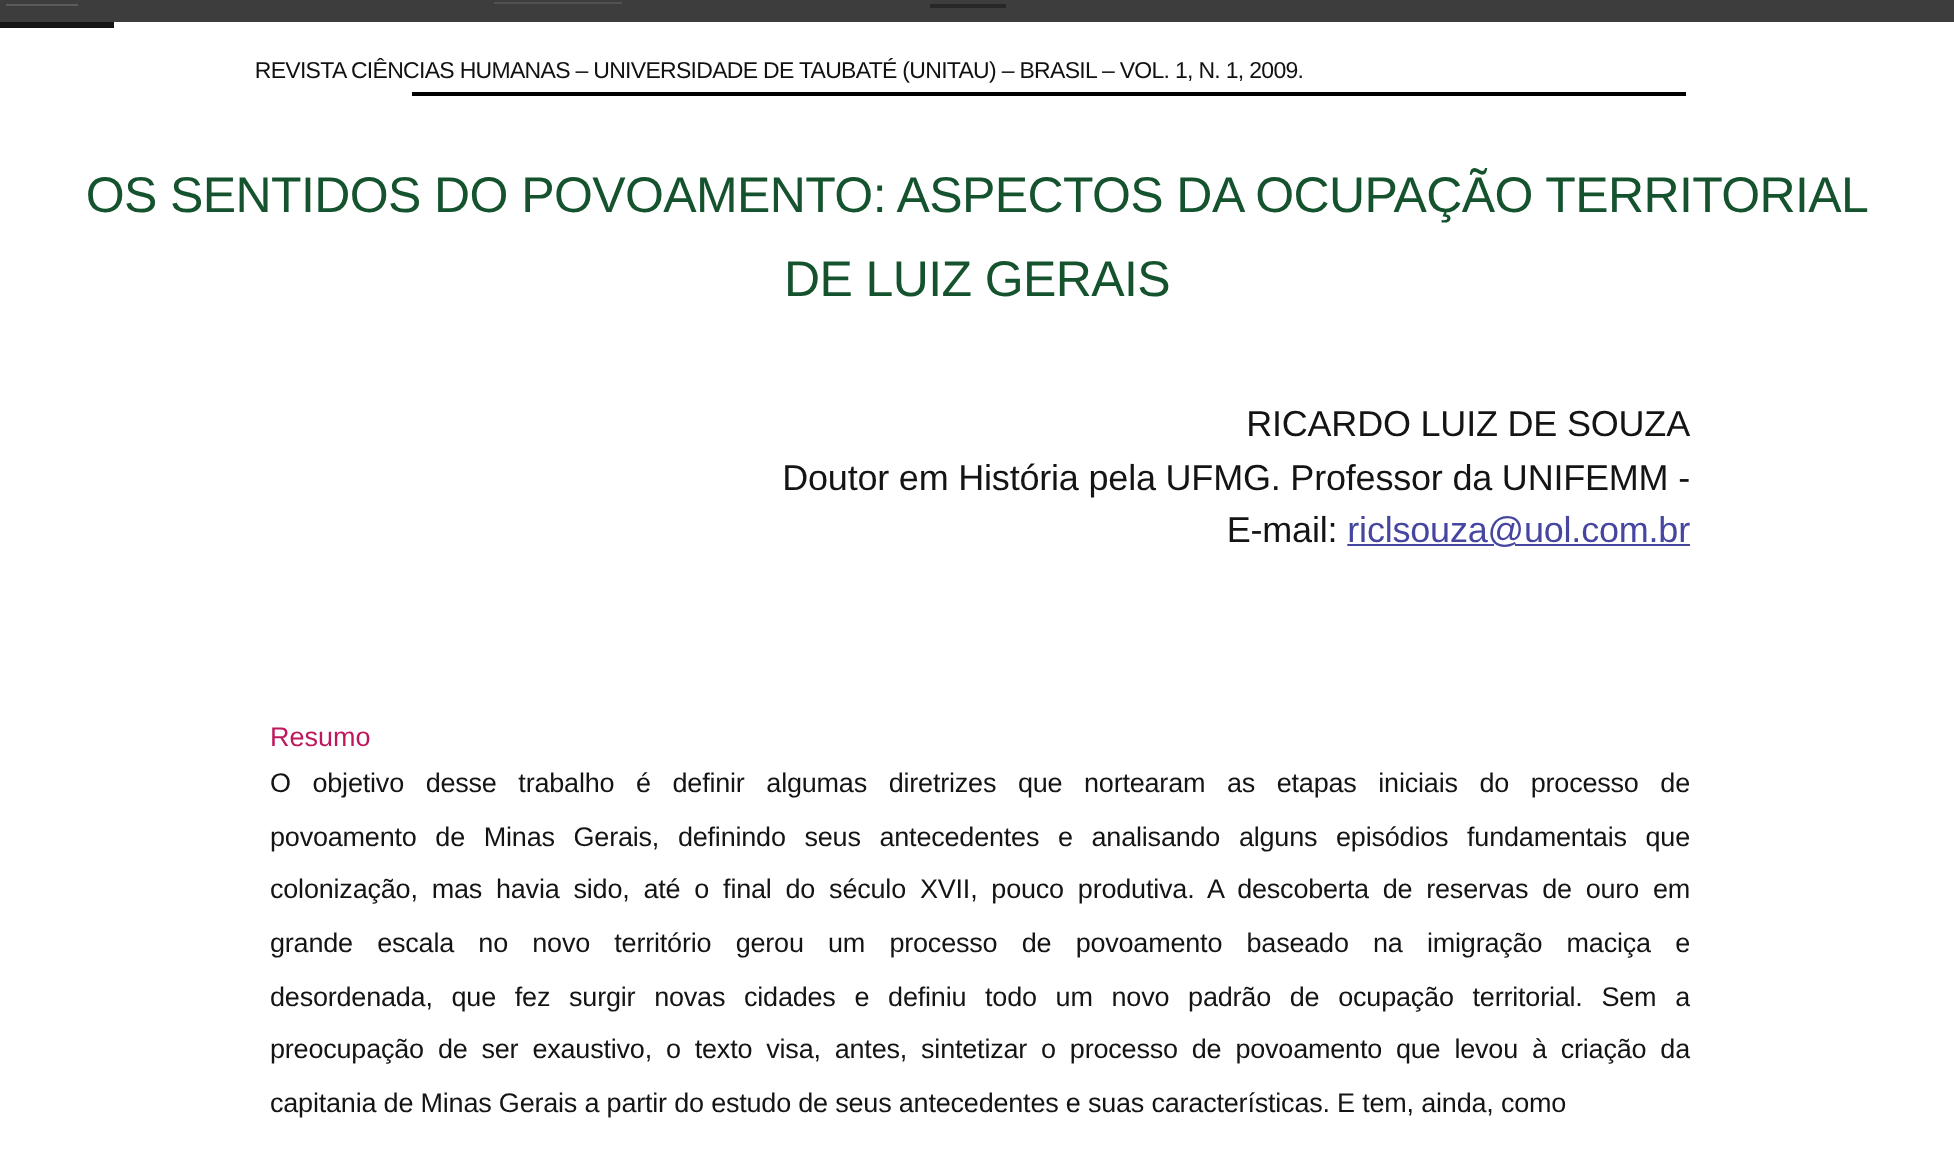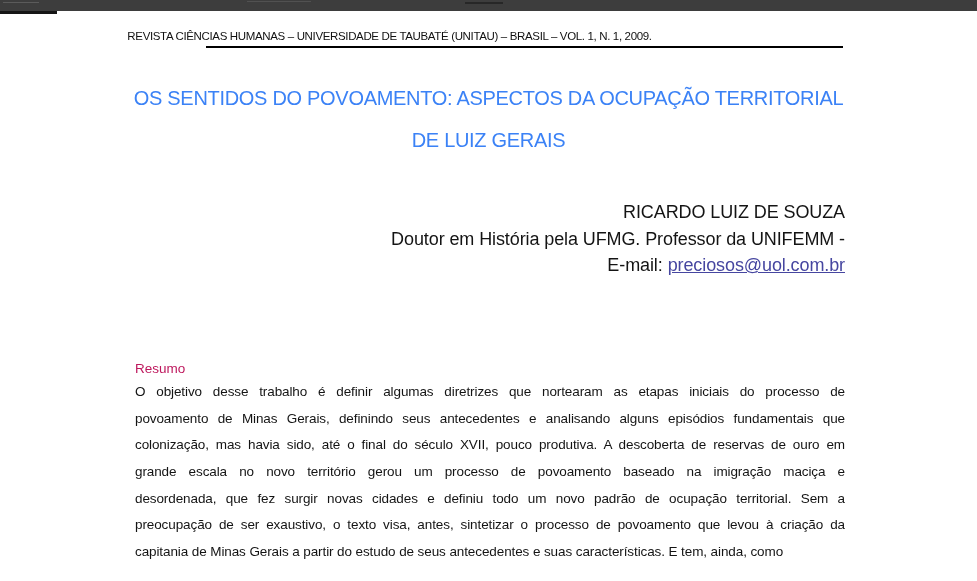--- a/index.html
+++ b/index.html
@@ -48,25 +48,25 @@
     width: 637px; height: 2px;
     background: var(--rule, #000000);
   }
 
   
   .paper-title {
     position: absolute;
     top: 77px; left: 40px; right: 40px;
     margin: 0;
     text-align: center;
-    font-size: 20px;
+    font-size: 25px;
     font-weight: 400;
     letter-spacing: -0.3px;
     line-height: 42px;
-    color: #3b82f6;
+    color: #14532d;
   }
 
   
   .author-block {
     position: absolute;
     top: 199px; right: 132px;
     text-align: right;
     font-size: 18px;
     line-height: 26.7px;
     letter-spacing: -0.1px;
@@ -122,21 +122,21 @@
 
 <h1 class="paper-title">
   <div>OS SENTIDOS DO POVOAMENTO: ASPECTOS DA OCUPAÇÃO TERRITORIAL</div>
   <div>DE LUIZ GERAIS</div>
 </h1>
 
 <div class="author-block">
   <div>RICARDO LUIZ DE SOUZA</div>
   <div>Doutor em História pela UFMG. Professor da UNIFEMM -</div>
   <div>
-    <span class="email-label">E-mail:</span><a class="email-link">preciosos@uol.com.br</a>
+    <span class="email-label">E-mail:</span><a class="email-link">riclsouza@uol.com.br</a>
   </div>
 </div>
 
 <div class="abstract-heading">Resumo</div>
 
 <div class="abstract">
   <div class="jline">O objetivo desse trabalho é definir algumas diretrizes que nortearam as etapas iniciais do processo de</div>
   <div class="jline">povoamento de Minas Gerais, definindo seus antecedentes e analisando alguns episódios fundamentais que</div>
   <div class="jline">colonização, mas havia sido, até o final do século XVII, pouco produtiva. A descoberta de reservas de ouro em</div>
   <div class="jline">grande escala no novo território gerou um processo de povoamento baseado na imigração maciça e</div>

